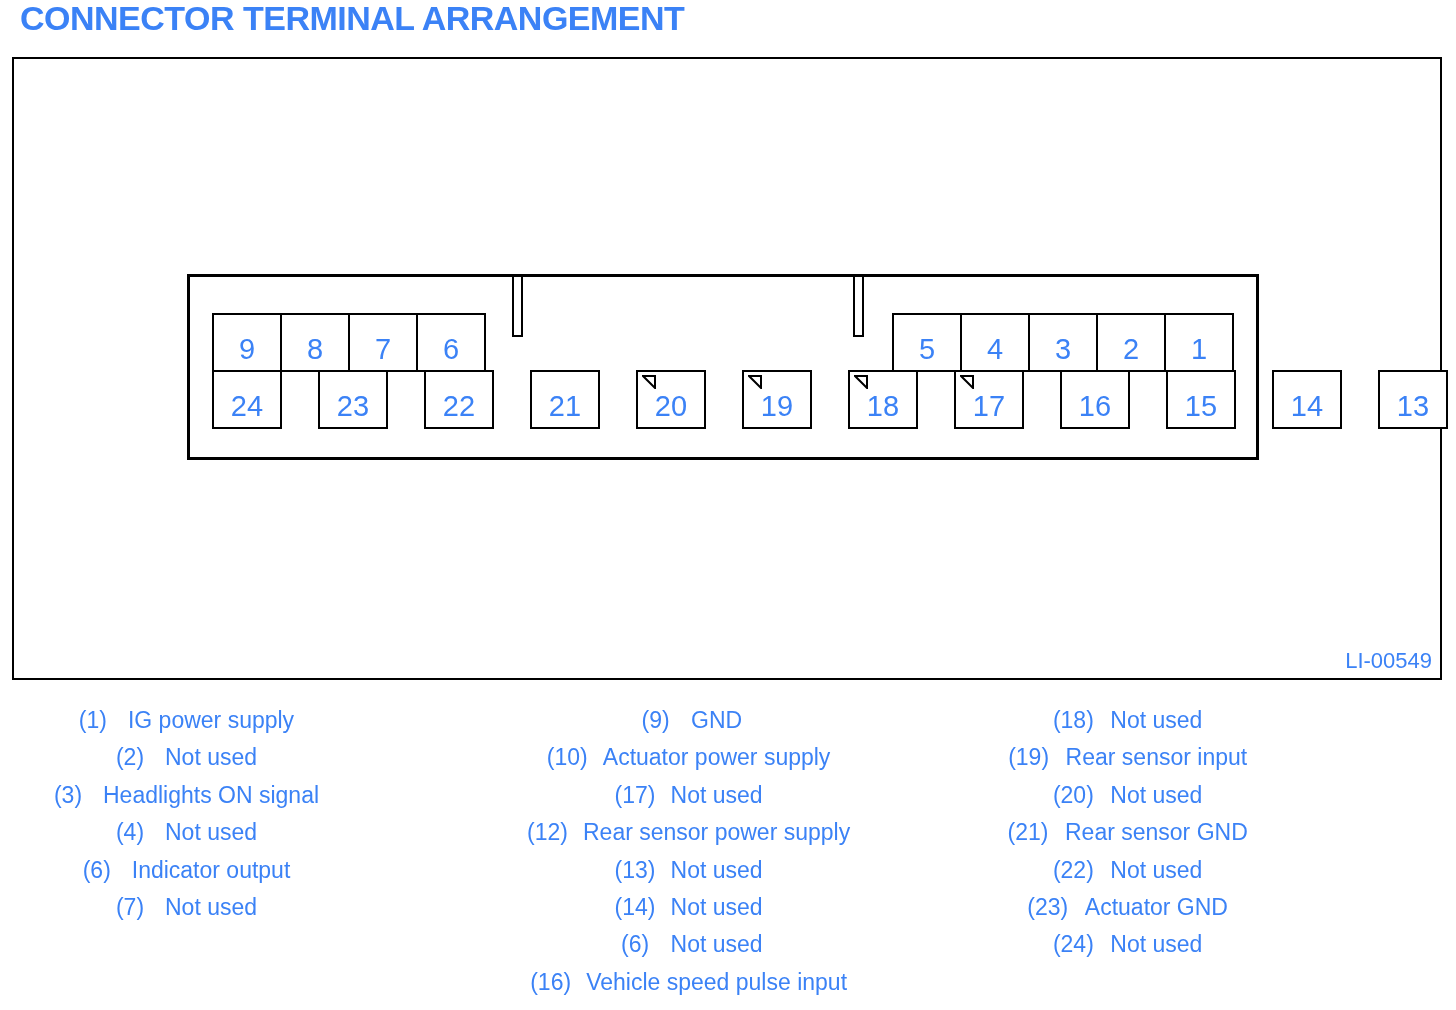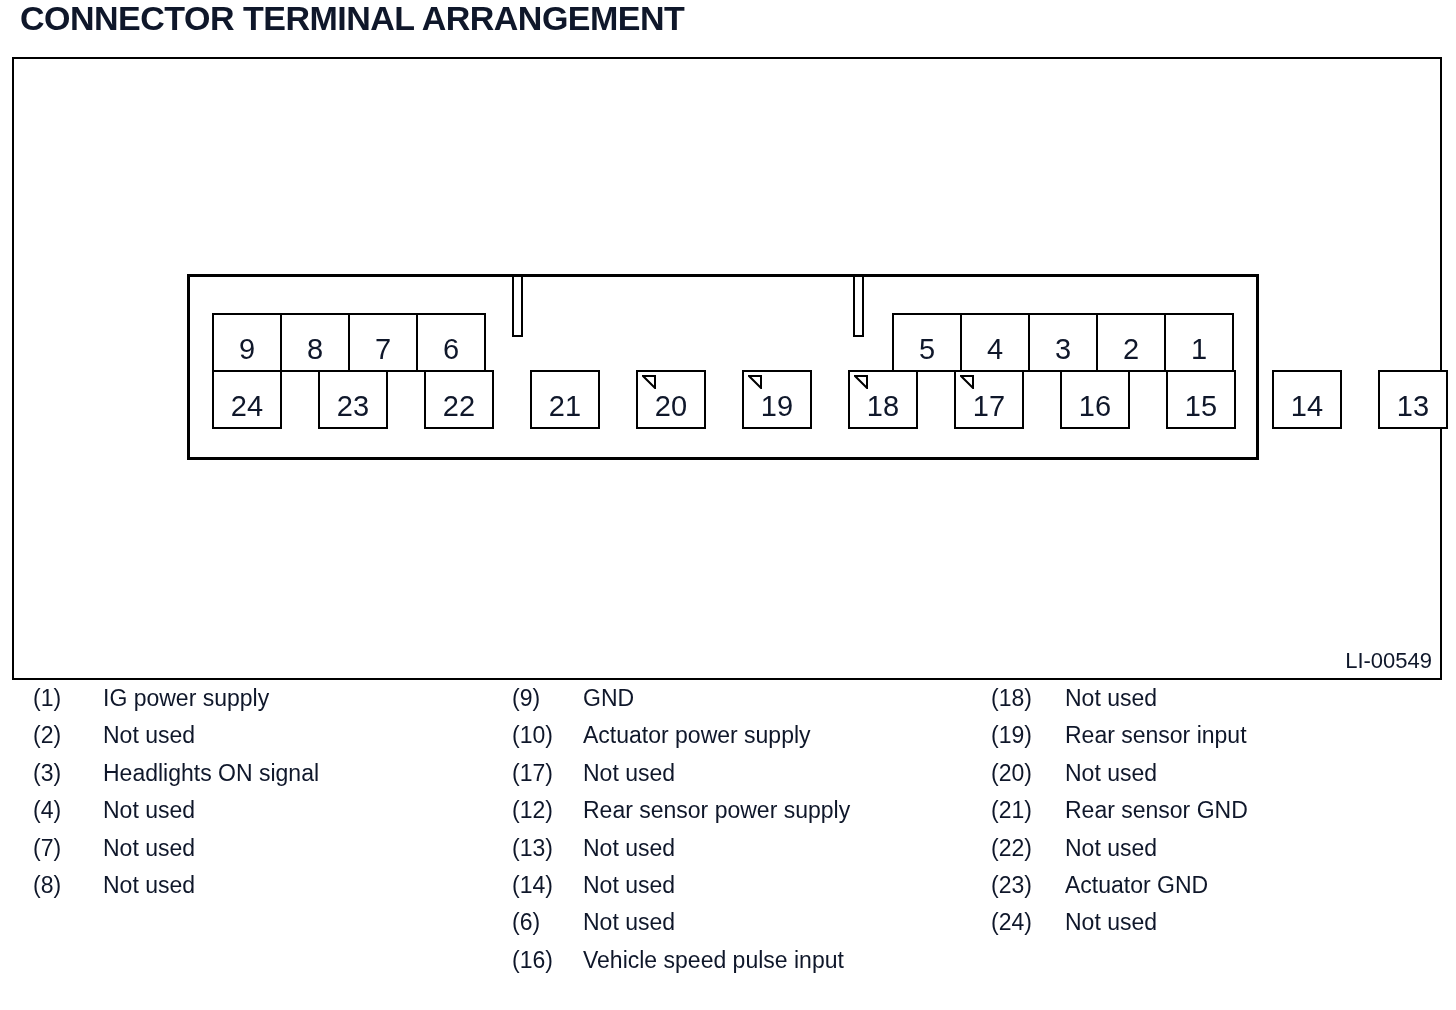--- a/index.html
+++ b/index.html
@@ -1,16 +1,16 @@
 <!DOCTYPE html>
 <html><head>
 <meta charset="utf-8">
 <style>
   html,body{margin:0;padding:0;background:#fff;}
-  .page{position:relative;width:1456px;height:1010px;background:#fff;color:#0f172a;
+  .page{position:relative;width:1456px;height:1010px;background:#fff;color:#3b82f6;
         font-family:"Liberation Sans",sans-serif;overflow:hidden;}
   .title{position:absolute;left:20px;top:-2px;margin:0;font-size:34px;font-weight:700;
          letter-spacing:-0.5px;line-height:1.2;white-space:nowrap;}
   .figure{position:absolute;left:12px;top:57px;width:1430px;height:623px;
           border:2px solid #000;box-sizing:border-box;background:#fff;}
   .connector{position:absolute;left:173px;top:215px;width:1072px;height:186px;
              border:3px solid #000;box-sizing:border-box;background:#fff;}
   .tab{position:absolute;top:0;width:11px;height:60px;border:2px solid #000;border-top:none;
        box-sizing:border-box;background:#fff;}
   .tab-left{left:322px;}
@@ -18,21 +18,21 @@
   .trow{position:absolute;display:flex;}
   .row-top-left{left:22px;top:36px;}
   .row-top-right{left:702px;top:36px;}
   .row-bottom{left:22px;top:93px;gap:38px;}
   .cell{position:relative;width:70px;height:59px;border:2px solid #000;box-sizing:border-box;
         background:#fff;display:flex;align-items:center;justify-content:center;}
   .cell + .cell{margin-left:-2px;}
   .num{font-size:29px;line-height:1;padding-top:14px;}
   .tri{position:absolute;left:4px;top:3px;}
   .figcode{position:absolute;right:8px;bottom:4px;font-size:22px;line-height:26px;margin-top:24px;}
-  .legend-col{position:absolute;top:684px;}
+  .legend-col{position:absolute;top:706px;text-align:center;}
   .col-1{left:33px;}
   .col-2{left:512px;}
   .col-3{left:991px;}
   .legend-row{height:37.4px;font-size:23px;line-height:28px;white-space:nowrap;}
   .lnum{display:inline-block;width:71px;}
   .col-1 .lnum{width:70px;}
   .col-3 .lnum{width:74px;}
 </style>
 </head>
 <body>
@@ -142,22 +142,22 @@
     </div>
 
     <div class="figcode">LI-00549</div>
   </div>
 
   <div class="legend-col col-1">
     <div class="legend-row"><span class="lnum">(1)</span><span>IG power supply</span></div>
     <div class="legend-row"><span class="lnum">(2)</span><span>Not used</span></div>
     <div class="legend-row"><span class="lnum">(3)</span><span>Headlights ON signal</span></div>
     <div class="legend-row"><span class="lnum">(4)</span><span>Not used</span></div>
+    <div class="legend-row"><span class="lnum">(6)</span><span>Indicator output</span></div>
     <div class="legend-row"><span class="lnum">(7)</span><span>Not used</span></div>
-    <div class="legend-row"><span class="lnum">(8)</span><span>Not used</span></div>
   </div>
 
   <div class="legend-col col-2">
     <div class="legend-row"><span class="lnum">(9)</span><span>GND</span></div>
     <div class="legend-row"><span class="lnum">(10)</span><span>Actuator power supply</span></div>
     <div class="legend-row"><span class="lnum">(17)</span><span>Not used</span></div>
     <div class="legend-row"><span class="lnum">(12)</span><span>Rear sensor power supply</span></div>
     <div class="legend-row"><span class="lnum">(13)</span><span>Not used</span></div>
     <div class="legend-row"><span class="lnum">(14)</span><span>Not used</span></div>
     <div class="legend-row"><span class="lnum">(6)</span><span>Not used</span></div>

